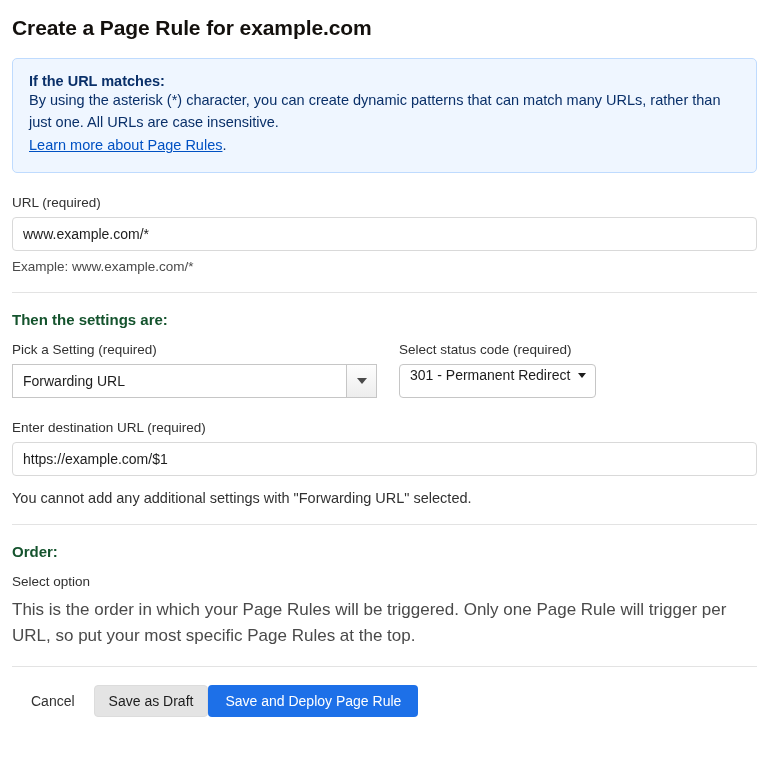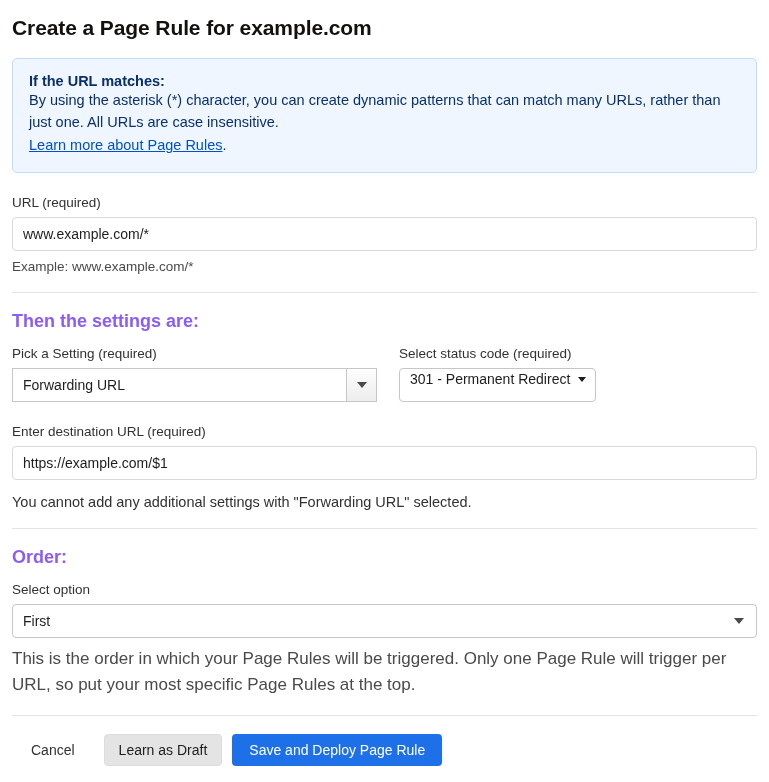--- a/index.html
+++ b/index.html
@@ -66,23 +66,23 @@
     color: #1d1d1d;
     background: #fff;
     outline: none;
   }
   .hint {
     font-size: 13.5px;
     color: #4a4a4a;
     margin-top: 8px;
   }
   .section-title {
-    font-size: 18px;
+    font-size: 15px;
     font-weight: bold;
-    color: #8b5cf6;
+    color: #14532d;
     margin: 0 0 14px 0;
   }
   .sep {
     border: none;
     border-top: 1px solid #e3e3e3;
     margin: 18px 0;
   }
   .row {
     display: flex;
     align-items: flex-end;
@@ -166,21 +166,21 @@
   .order-hint {
     font-size: 17px;
     color: #4a4a4a;
     line-height: 1.5;
     margin-top: 8px;
     max-width: 730px;
   }
   .footer {
     display: flex;
     align-items: center;
-    gap: 10px;
+    gap: 0;
     margin-top: 14px;
   }
   .btn {
     height: 32px;
     border-radius: 4px;
     font-size: 14px;
     font-family: "Liberation Sans", sans-serif;
     border: 1px solid transparent;
     padding: 0 14px;
     cursor: pointer;
@@ -255,27 +255,23 @@
     <input class="text-input" type="text" value="https://example.com/$1" style="">
   </div>
 
   <div class="note">You cannot add any additional settings with "Forwarding URL" selected.</div>
 
   <hr class="sep">
 
   <div class="section-title">Order:</div>
 
   <label class="field-label">Select option</label>
-  <div class="select-full">
-    <span>First</span>
-    <span class="caret-down"></span>
-  </div>
   <div class="order-hint">This is the order in which your Page Rules will be triggered. Only one Page Rule will trigger per URL, so put your most specific Page Rules at the top.</div>
 
   <hr class="sep">
 
   <div class="footer">
     <button class="btn btn-link">Cancel</button>
-    <button class="btn btn-grey">Learn as Draft</button>
+    <button class="btn btn-grey">Save as Draft</button>
     <button class="btn btn-primary">Save and Deploy Page Rule</button>
   </div>
 
 </div>
 
 </body></html>

